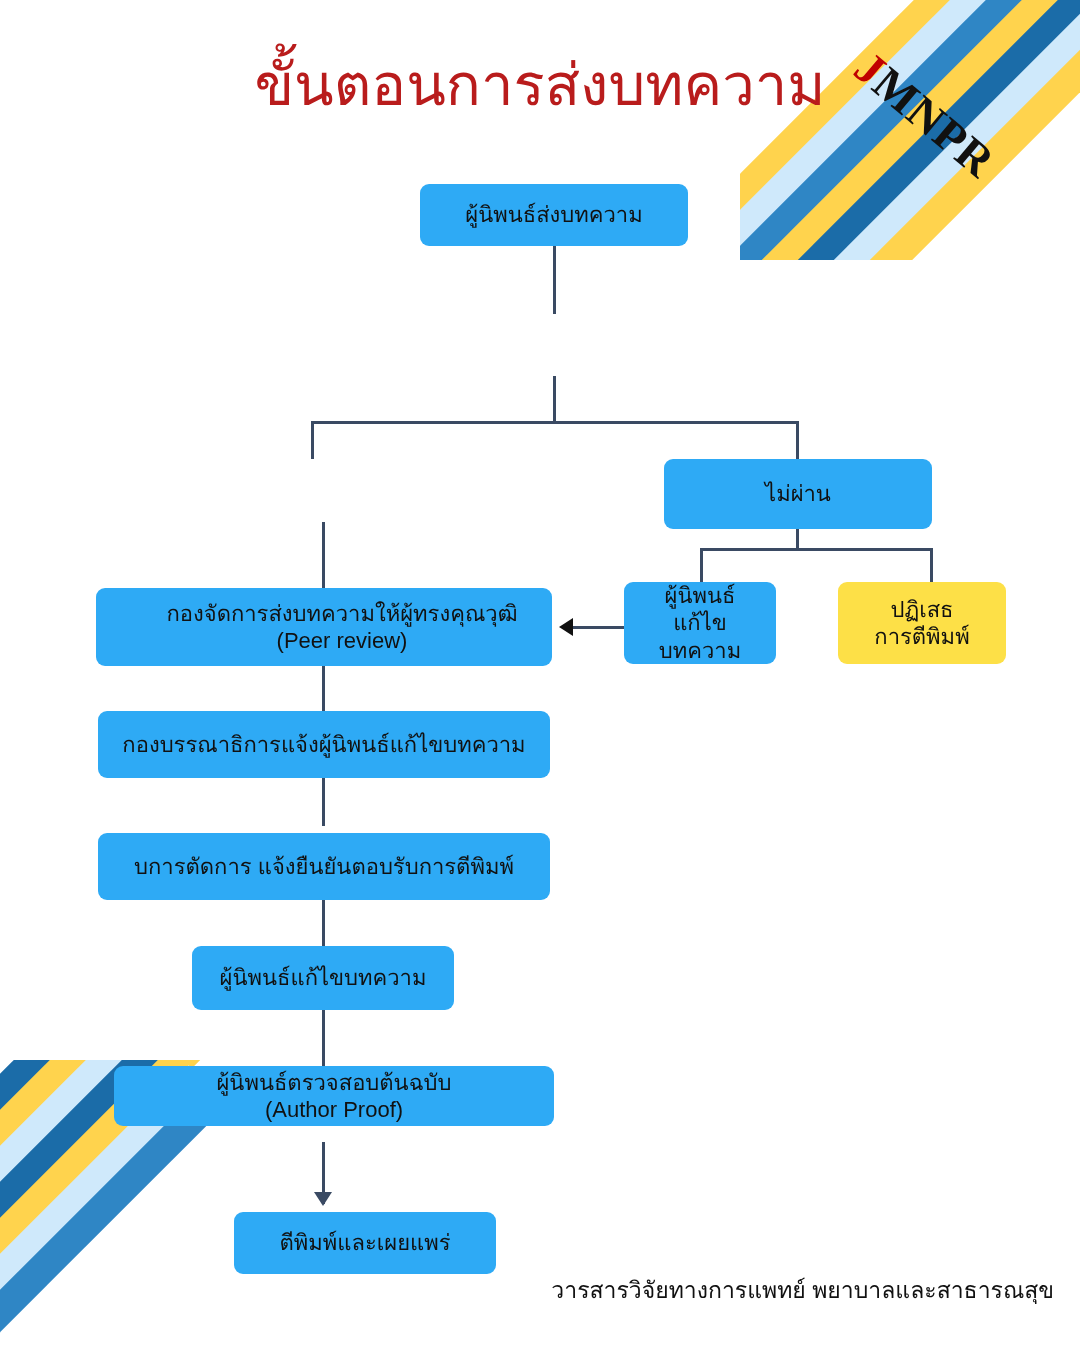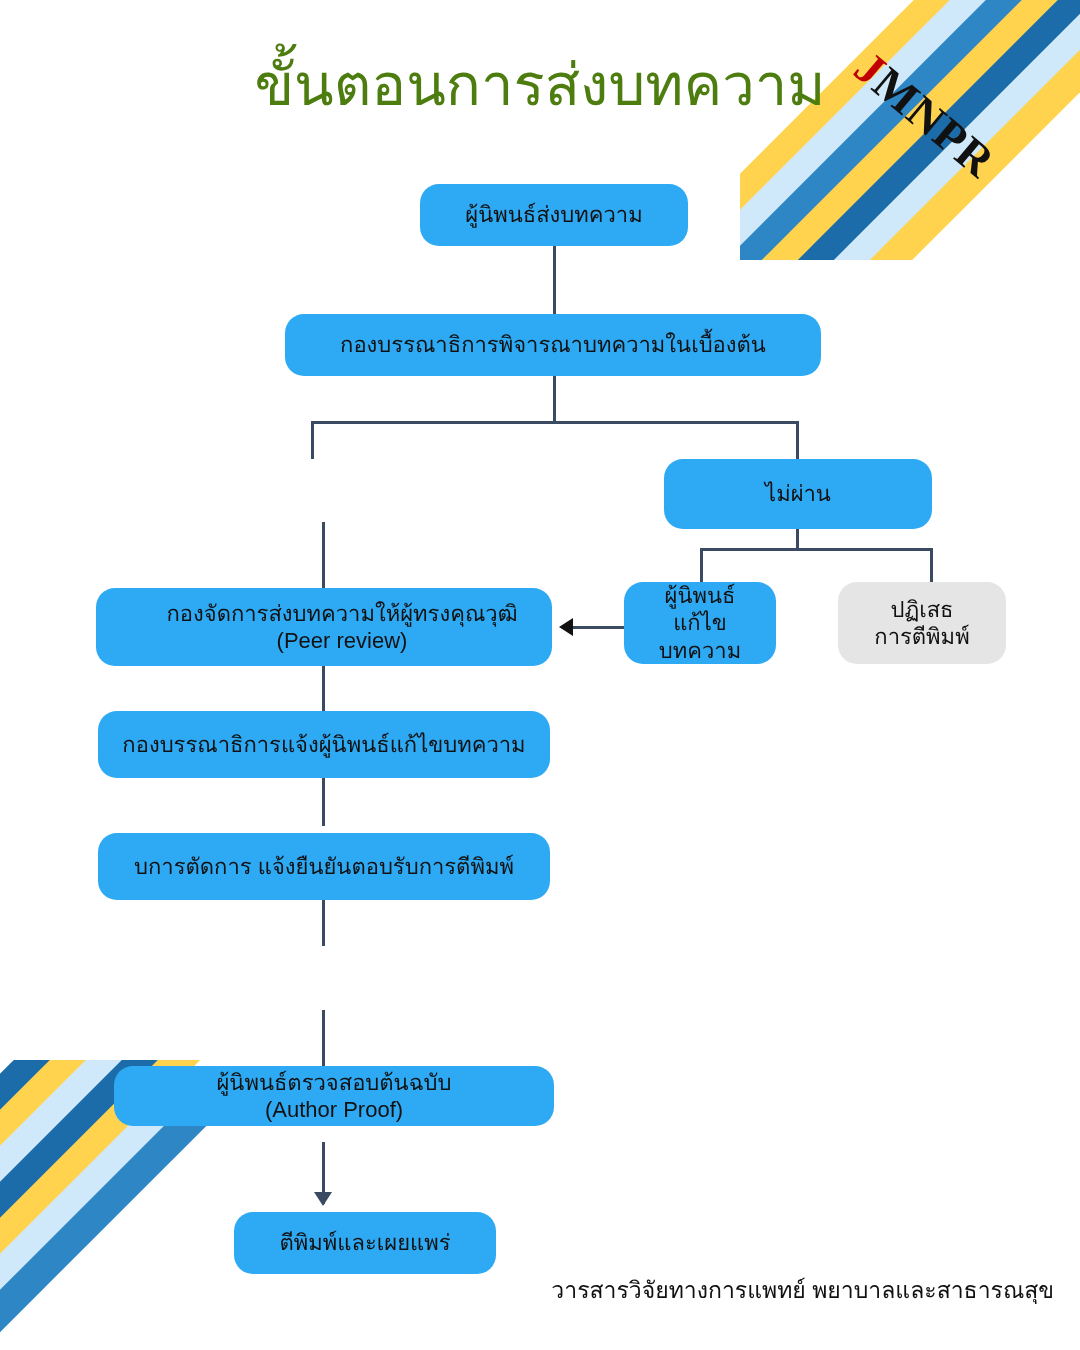--- a/index.html
+++ b/index.html
@@ -75,42 +75,42 @@
   .logo .rest { color: #111111; }
 
   
   .title {
     position: absolute;
     top: 52px;
     left: 0;
     width: 1080px;
     text-align: center;
     font-size: 58px;
-    color: #4d7c0f;
+    color: #b91c1c;
     line-height: 1.15;
   }
 
   
   .node {
     position: absolute;
     box-sizing: border-box;
     background: #2eaaf5;
-    border-radius: 19px;
+    border-radius: 9px;
     color: #111111;
     display: flex;
     align-items: center;
     justify-content: center;
     text-align: center;
     font-size: 22px;
     line-height: 1.25;
     padding: 6px 10px;
     white-space: pre-line;
   }
   .node.pale {
-    background: #e5e5e5;
+    background: #fde047;
   }
 
   
   .line {
     position: absolute;
     background: #3a4a63;
   }
   .vline { width: 3px; }
   .hline { height: 3px; }
 
@@ -190,38 +190,38 @@
 
   <div class="line vline" style="left:322px; top:665px; height:46px;"></div>
   <div class="line vline" style="left:322px; top:778px; height:48px;"></div>
   <div class="line vline" style="left:322px; top:900px; height:46px;"></div>
   <div class="line vline" style="left:322px; top:1010px; height:56px;"></div>
   <div class="line vline" style="left:322px; top:1142px; height:62px;"></div>
   <div class="arrowdown" style="left:314px; top:1192px;"></div>
 
   <div class="node" style="left:420px; top:184px; width:268px; height:62px;">ผู้นิพนธ์ส่งบทความ</div>
 
-  <div class="node" style="left:285px; top:314px; width:536px; height:62px;">กองบรรณาธิการพิจารณาบทความในเบื้องต้น</div>
 
 
   <div class="node" style="left:664px; top:459px; width:268px; height:70px;">ไม่ผ่าน</div>
 
   <div class="node" style="left:624px; top:582px; width:152px; height:82px;">ผู้นิพนธ์
 แก้ไขบทความ</div>
 
   <div class="node pale" style="left:838px; top:582px; width:168px; height:82px;">ปฏิเสธ
 การตีพิมพ์</div>
 
   <div class="node" style="left:96px; top:588px; width:456px; height:78px;padding-left:46px;">กองจัดการส่งบทความให้ผู้ทรงคุณวุฒิ
 (Peer review)</div>
 
   <div class="node" style="left:98px; top:711px; width:452px; height:67px;">กองบรรณาธิการแจ้งผู้นิพนธ์แก้ไขบทความ</div>
 
   <div class="node" style="left:98px; top:833px; width:452px; height:67px;">บการตัดการ แจ้งยืนยันตอบรับการตีพิมพ์</div>
 
+  <div class="node" style="left:192px; top:946px; width:262px; height:64px;">ผู้นิพนธ์แก้ไขบทความ</div>
 
   <div class="node" style="left:114px; top:1066px; width:440px; height:60px;">ผู้นิพนธ์ตรวจสอบต้นฉบับ
 (Author Proof)</div>
 
   <div class="node" style="left:192px; top:1212px; width:262px; height:62px;margin-left:42px;">ตีพิมพ์และเผยแพร่</div>
 
   <div class="footer">วารสารวิจัยทางการแพทย์ พยาบาลและสาธารณสุข</div>
 </div>
 
 </body></html>

